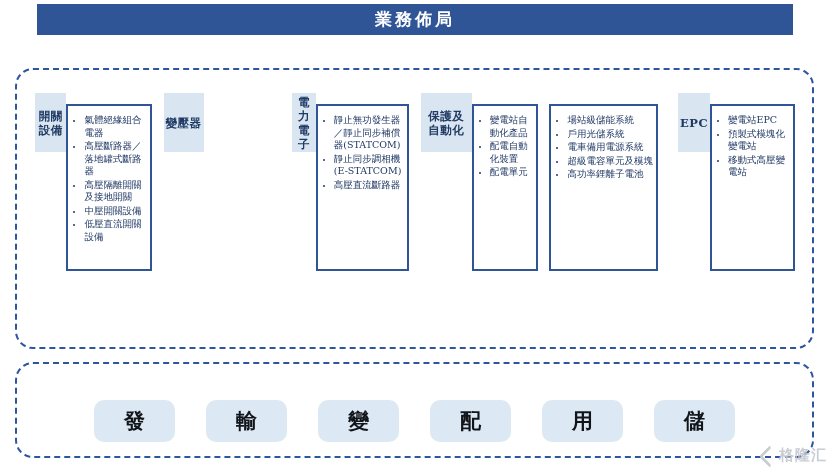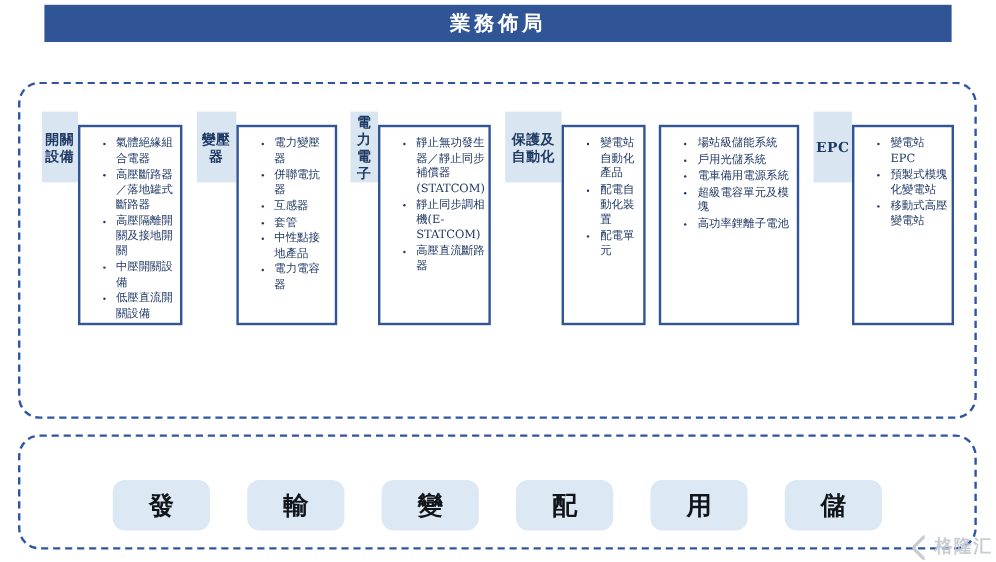--- a/index.html
+++ b/index.html
@@ -45,21 +45,21 @@
     height: 59px; background: #d9e5f1;
     display: flex; align-items: center; justify-content: center;
     text-align: center; color: #1f3a63; font-weight: bold; font-size: 11.5px;
     letter-spacing: 0.5px; line-height: 14px; padding: 0 2px;
   }
   .col-body {
     margin-top: 11px; height: 167px; background: #ffffff;
     border: 2px solid #2f5597; overflow: hidden;
   }
   .col-body ul {
-    margin: 8px 3px 0 0; padding-left: 30px;
+    margin: 8px 3px 0 0; padding-left: 16px;
     color: #1f3864; font-size: 9.5px; line-height: 12.5px;
     list-style: disc outside;
   }
   .col-body li { margin-bottom: 1px; }
   .col-body li::marker { color: #1f3864; font-size: 8px; }
 
   
   #tiles {
     position: absolute; left: 15px; top: 400px; width: 799px;
     display: flex; justify-content: center; gap: 31px;
@@ -107,30 +107,20 @@
           <li>高壓斷路器／落地罐式斷路器</li>
           <li>高壓隔離開關及接地開關</li>
           <li>中壓開關設備</li>
           <li>低壓直流開關設備</li>
         </ul>
       </div>
     </div>
 
     <div class="col">
       <div class="col-header">變壓器</div>
-      <div class="col-body">
-        <ul>
-          <li>電力變壓器</li>
-          <li>併聯電抗器</li>
-          <li>互感器</li>
-          <li>套管</li>
-          <li>中性點接地產品</li>
-          <li>電力電容器</li>
-        </ul>
-      </div>
     </div>
 
     <div class="col">
       <div class="col-header">電力電子</div>
       <div class="col-body">
         <ul>
           <li>靜止無功發生器／靜止同步補償器(STATCOM)</li>
           <li>靜止同步調相機(E-STATCOM)</li>
           <li>高壓直流斷路器</li>
         </ul>

